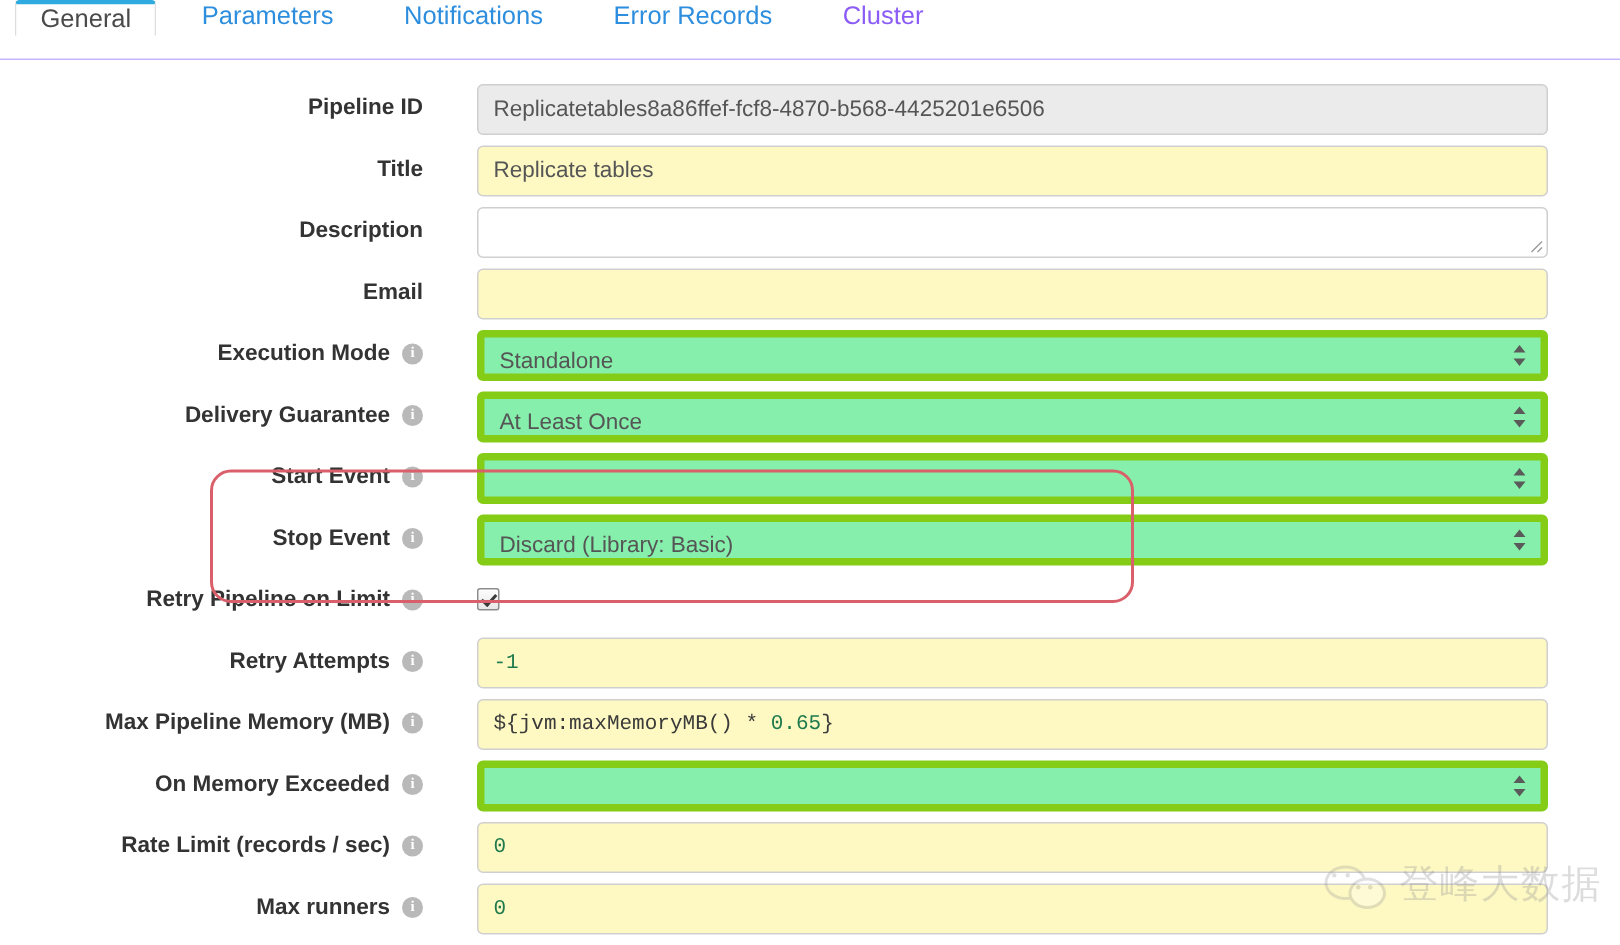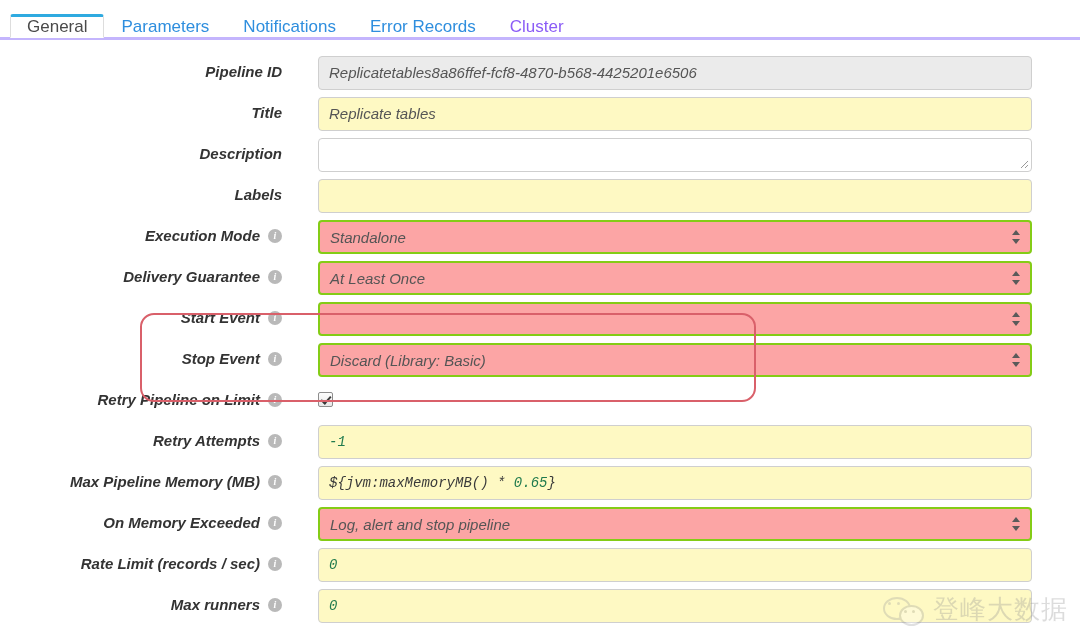--- a/index.html
+++ b/index.html
@@ -12,26 +12,27 @@
     background: #ffffff;
     font-family: "Liberation Sans", sans-serif;
     overflow: hidden;
     position: relative;
   }
 
   
   .tab-bar {
     position: relative;
     height: 40px;
-    border-bottom: 3px solid #c4b5fd;
+    border-bottom: 1px solid #c4b5fd;
     display: flex;
-    align-items: flex-end;
+    align-items: flex-start;
     padding-left: 10px;
     box-sizing: border-box;
     background: #ffffff;
+    gap: 13px;
   }
   .tab {
     display: flex;
     align-items: center;
     padding: 0 16px;
     font-size: 17px;
     color: #2e8ede;
     white-space: nowrap;
     cursor: pointer;
     box-sizing: border-box;
@@ -57,21 +58,20 @@
   
   .form {
     padding-top: 16px;
     box-sizing: border-box;
   }
   .form-row {
     display: flex;
     align-items: flex-start;
     height: 41px;
     position: relative;
-    font-style: italic;
   }
   .label-col {
     width: 282px;
     min-width: 282px;
     text-align: right;
     font-size: 15px;
     font-weight: bold;
     color: #333333;
     padding-top: 7px;
     padding-right: 0;
@@ -150,23 +150,23 @@
     bottom: 2px;
     width: 12px;
     height: 12px;
     pointer-events: none;
   }
 
   .select-box {
     width: 100%;
     height: 34px;
     box-sizing: border-box;
-    border: 2px solid #84cc16;
+    border: 5px solid #84cc16;
     border-radius: 4px;
-    background: #fca5a5;
+    background: #86efac;
     font-size: 15px;
     color: #555555;
     padding: 0 30px 16px 10px;
     line-height: 32px;
     white-space: nowrap;
     overflow: hidden;
     position: relative;
     cursor: pointer;
   }
   .select-arrows {
@@ -229,21 +229,21 @@
     border-radius: 14px;
     pointer-events: none;
     z-index: 10;
     box-sizing: border-box;
   }
 
   
   .watermark {
     position: absolute;
     right: 12px;
-    top: 592px;
+    top: 572px;
     display: flex;
     align-items: center;
     opacity: 0.30;
     z-index: 20;
     pointer-events: none;
     justify-content: space-between;
   }
   .wm-logo {
     position: relative;
     width: 42px;
@@ -335,21 +335,21 @@
         <svg class="resize-grip" viewBox="0 0 12 12">
           <line x1="11" y1="4" x2="4" y2="11" stroke="#9a9a9a" stroke-width="1"></line>
           <line x1="11" y1="8" x2="8" y2="11" stroke="#9a9a9a" stroke-width="1"></line>
         </svg>
       </div>
     </div>
   </div>
 
   <div class="form-row">
     <div class="label-col">
-      <span class="label-text">Labels</span>
+      <span class="label-text">Email</span>
     </div>
     <div class="field-col">
       <div class="input-box"></div>
     </div>
   </div>
 
   <div class="form-row">
     <div class="label-col">
       <span class="label-text">Execution Mode</span>
       <span class="info-icon">i</span>
@@ -444,21 +444,20 @@
     </div>
   </div>
 
   <div class="form-row">
     <div class="label-col">
       <span class="label-text">On Memory Exceeded</span>
       <span class="info-icon">i</span>
     </div>
     <div class="field-col">
       <div class="select-box">
-        <span>Log, alert and stop pipeline</span>
         <span class="select-arrows">
             <i class="up"></i>
             <i class="dn"></i>
           </span>
       </div>
     </div>
   </div>
 
   <div class="form-row">
     <div class="label-col">

